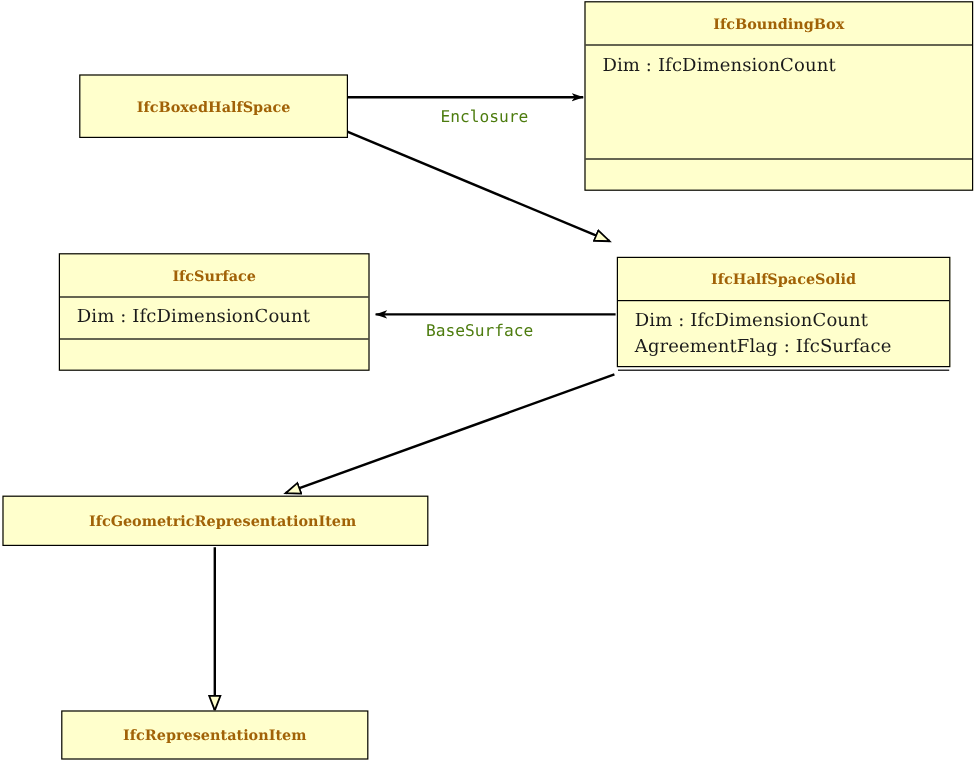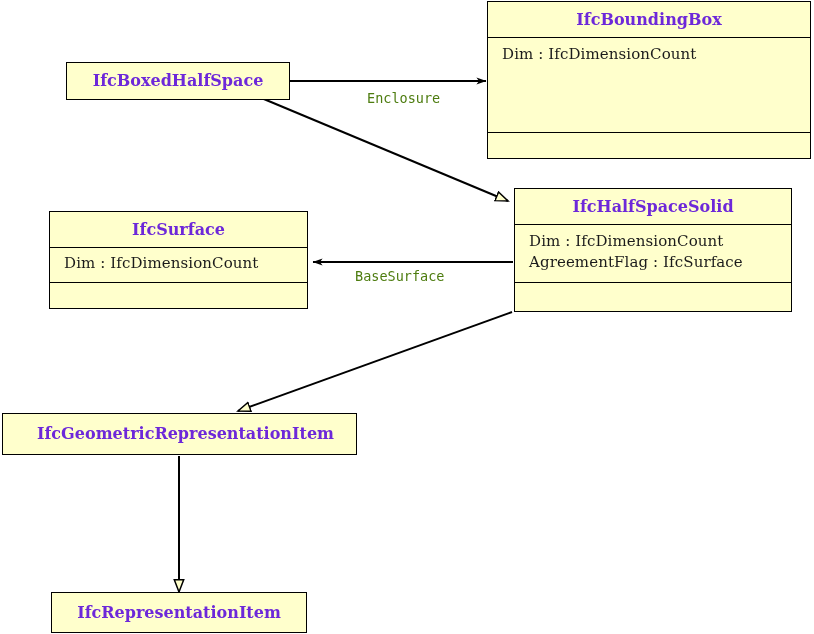--- a/index.html
+++ b/index.html
@@ -28,22 +28,22 @@
     position: absolute;
     box-sizing: border-box;
     background: #ffffcc;
     border: 1.6px solid #000000;
     z-index: 5;
   }
   .uml-name {
     box-sizing: border-box;
     text-align: center;
     font-weight: bold;
-    font-size: 16px;
-    color: #6d28d9;
+    font-size: 12px;
+    color: #a16207;
     font-family: "DejaVu Serif", "Liberation Serif", serif;
     line-height: 1;
     white-space: nowrap;
     display: flex;
     align-items: center;
     justify-content: center;
   }
   .uml-sep {
     border-top: 1.6px solid #000000;
   }
@@ -115,25 +115,25 @@
   <div class="edge-label" style="left:355px; top:238px;">BaseSurface</div>
 
   <div class="uml-class" style="left:487px; top:1px; width:324px; height:158px;">
     <div class="uml-name" style="height:35px;">IfcBoundingBox</div>
     <div class="uml-sep uml-attrs" style="height:95px;">
       <div class="uml-attr">Dim : IfcDimensionCount</div>
     </div>
     <div class="uml-sep uml-ops" style="height:25px;"></div>
   </div>
 
-  <div class="uml-class" style="left:66px; top:62px; width:224px; height:38px;">
+  <div class="uml-class" style="left:66px; top:62px; width:224px; height:53px;">
     <div class="uml-name" style="height:100%;">IfcBoxedHalfSpace</div>
   </div>
 
-  <div class="uml-class" style="left:514px; top:188px; width:278px; height:124px;">
+  <div class="uml-class" style="left:514px; top:214px; width:278px; height:92px;">
     <div class="uml-name" style="height:35px;">IfcHalfSpaceSolid</div>
     <div class="uml-sep uml-attrs" style="height:58px;">
       <div class="uml-attr">Dim : IfcDimensionCount</div>
       <div class="uml-attr">AgreementFlag : IfcSurface</div>
     </div>
     <div class="uml-sep uml-ops" style="height:27px;"></div>
   </div>
 
   <div class="uml-class" style="left:49px; top:211px; width:259px; height:98px;">
     <div class="uml-name" style="height:35px;">IfcSurface</div>

